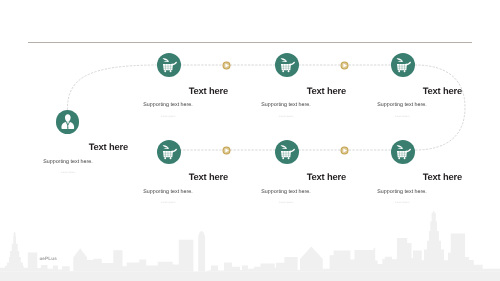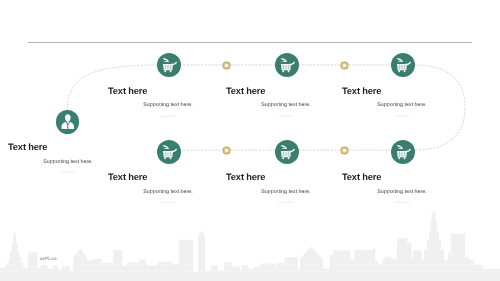--- a/index.html
+++ b/index.html
@@ -16,21 +16,21 @@
 
   
   .pathlayer{position:absolute;left:0;top:0;width:500px;height:281px;}
 
   
   .node{position:absolute;width:120px;text-align:center;}
   .circ{position:absolute;border-radius:50%;background:#3a7e70;
         display:block;}
   .circ svg{display:block;}
 
-  .ttl{position:absolute;left:0;width:100%;text-align:left;
+  .ttl{position:absolute;left:0;width:100%;text-align:right;
        font-weight:bold;font-size:9.3px;line-height:10px;color:#231f20;
        letter-spacing:-0.15px;}
   .sub{position:absolute;left:0;width:100%;text-align:center;
        font-size:5.3px;line-height:6px;color:#3c3c3c;letter-spacing:0.02px;}
   .tiny{position:absolute;left:0;width:100%;text-align:center;
         font-size:2.5px;line-height:2.6px;color:#dadada;letter-spacing:0px;}
 
   .gold{position:absolute;display:block;line-height:0;}
   .wm{position:absolute;font-size:4.6px;color:#9e9e9e;letter-spacing:0.15px;font-weight:bold;}
 </style>

